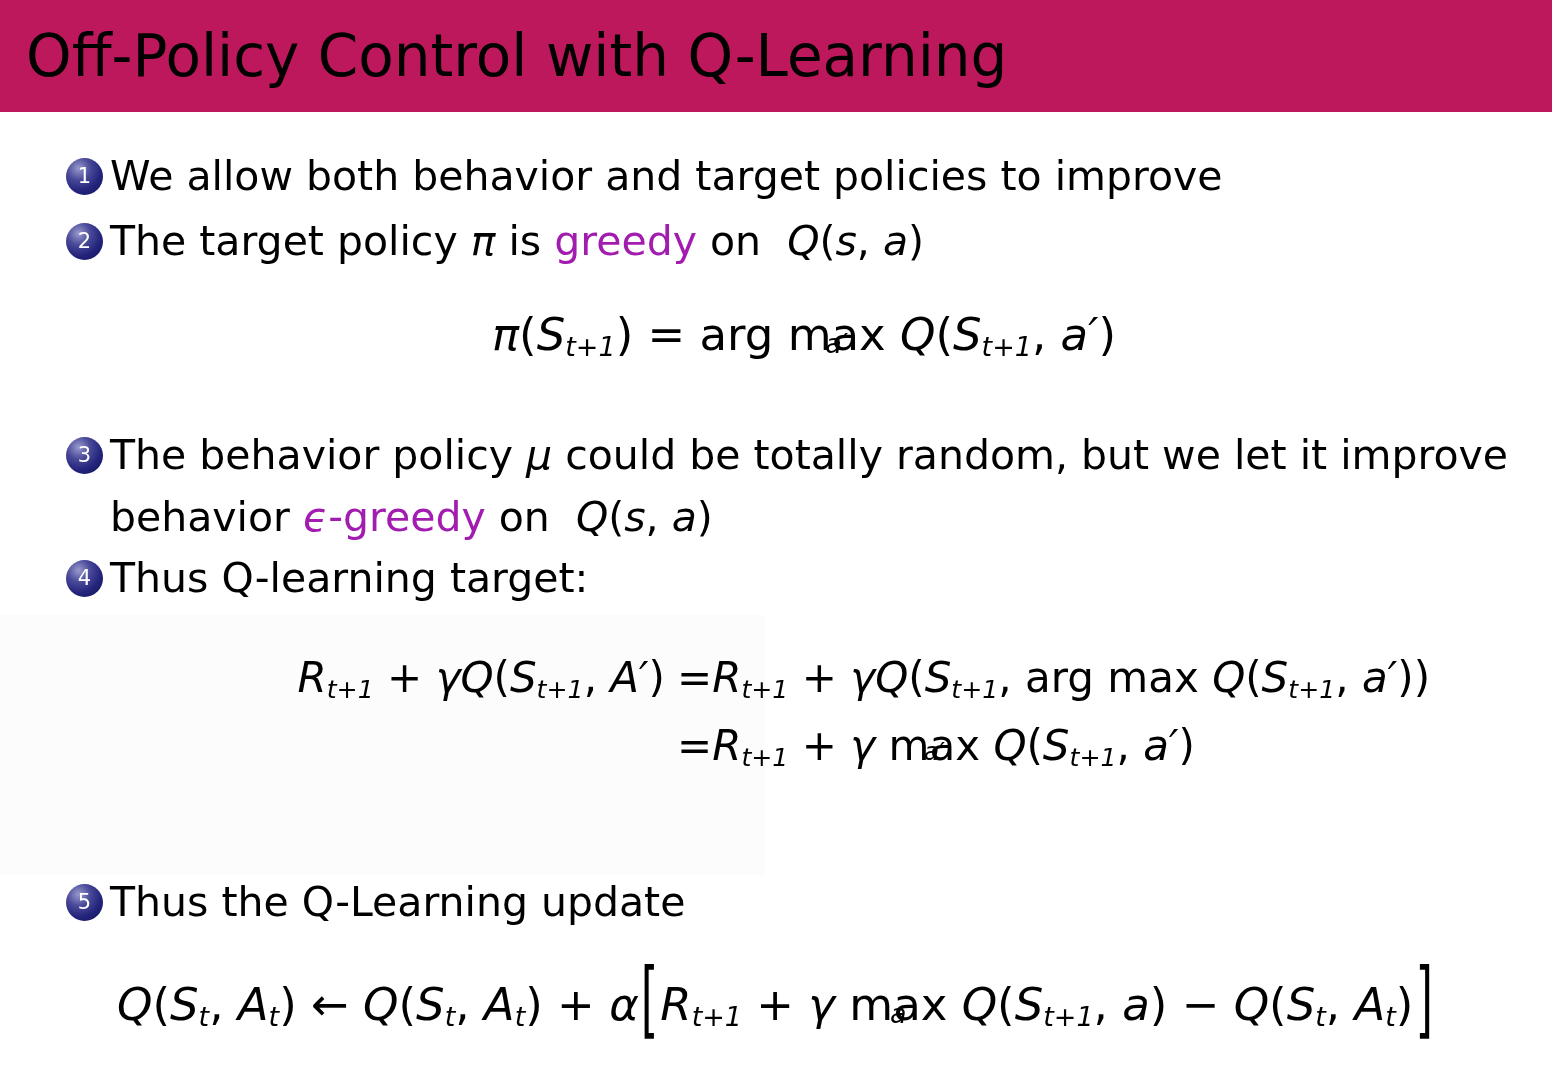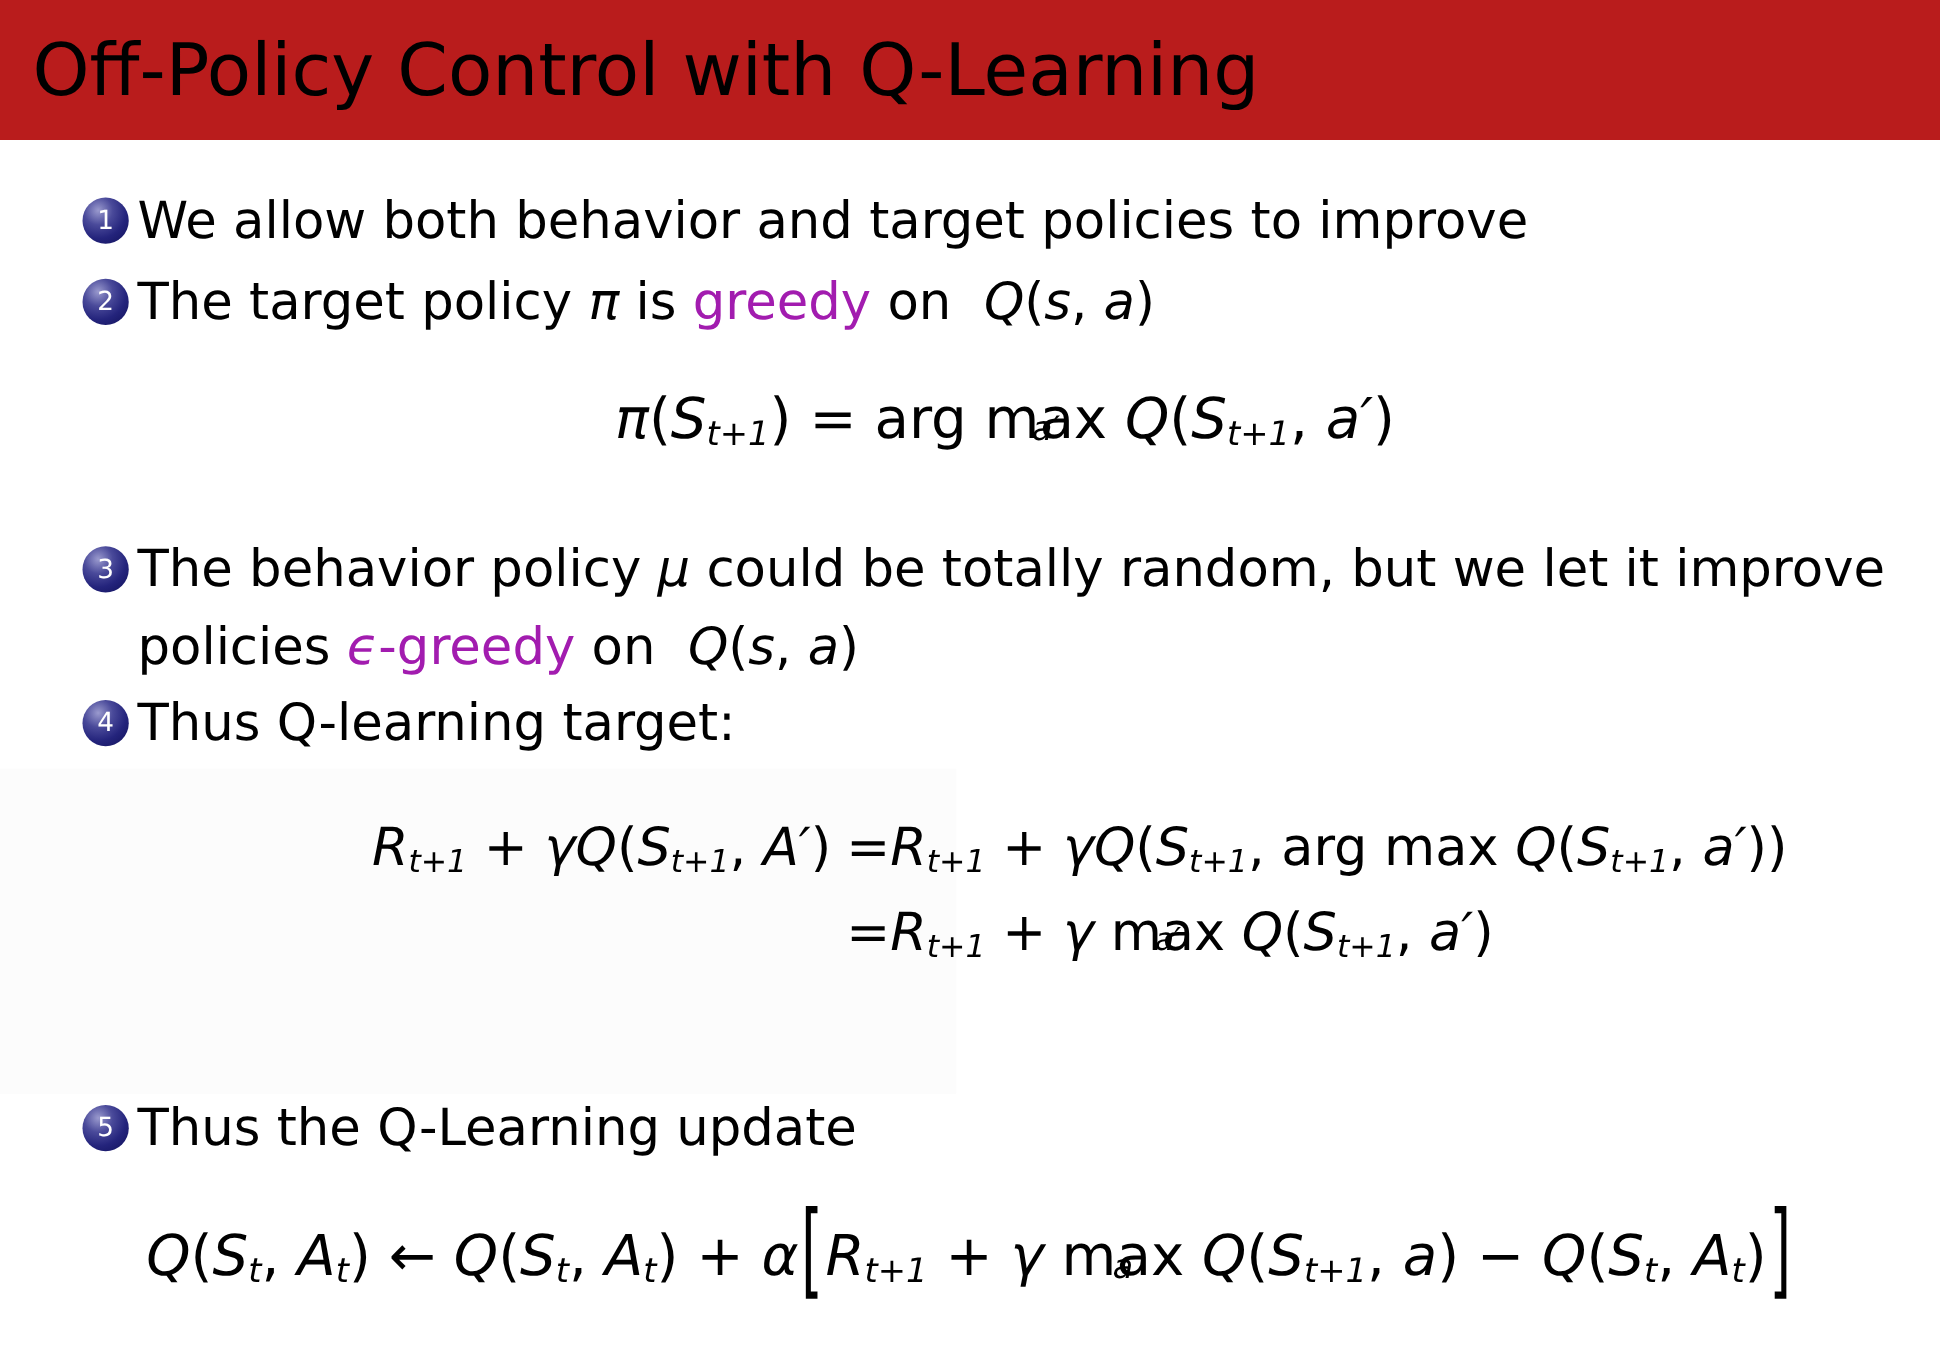--- a/index.html
+++ b/index.html
@@ -3,21 +3,21 @@
 <meta charset="utf-8">
 <style>
   html,body { margin:0; padding:0; background:#ffffff; }
   .slide {
     position:relative; width:1552px; height:1080px; overflow:hidden;
     background:#ffffff; color:#000;
     font-family:"DejaVu Sans","Liberation Sans",sans-serif;
   }
   .header {
     position:absolute; top:0; left:0; width:1552px; height:112px;
-    background:#b91c1c;
+    background:#be185d;
   }
   .title {
     position:absolute; left:26px; top:20px; font-size:58px; line-height:72px;
     color:#000; letter-spacing:0px; white-space:nowrap;
   }
   .artifact {
     position:absolute; left:0; top:615px; width:765px; height:260px;
     background:#fcfcfc;
   }
   .row { position:absolute; left:66px; right:10px; font-size:41px; }
@@ -82,21 +82,21 @@
       <span class="bline"><span class="tk">The target policy </span><span class="tk mi">π</span><span class="tk"> is </span><span class="tk red">greedy</span><span class="tk"> on  </span><span class="tk mi">Q</span><span class="tk rm">(</span><span class="tk mi">s</span><span class="tk rm">, </span><span class="tk mi">a</span><span class="tk rm">)</span></span>
     </div>
   </div>
 
   <div class="eq eq1"><span class="tk mi">π</span><span class="tk rm">(</span><span class="tk mi">S</span><span class="tk sub">t+1</span><span class="tk rm">)</span><span class="tk rm"> = </span><span class="tk rm">arg </span><span class="tk rm stk"><span class="stk-main">max</span><span class="stk-under">a′</span></span><span class="tk rm"> </span><span class="tk mi">Q</span><span class="tk rm">(</span><span class="tk mi">S</span><span class="tk sub">t+1</span><span class="tk rm">, </span><span class="tk mi">a′</span><span class="tk rm">)</span></div>
 
   <div class="row b3">
     <span class="sphere"><span>3</span></span>
     <div class="btext">
       <span class="bline"><span class="tk">The behavior policy </span><span class="tk mi">μ</span><span class="tk"> could be totally random, but we let it improve</span></span>
-      <span class="bline"><span class="tk">policies </span><span class="tk red mi">ϵ</span><span class="tk red">-greedy</span><span class="tk"> on  </span><span class="tk mi">Q</span><span class="tk rm">(</span><span class="tk mi">s</span><span class="tk rm">, </span><span class="tk mi">a</span><span class="tk rm">)</span></span>
+      <span class="bline"><span class="tk">behavior </span><span class="tk red mi">ϵ</span><span class="tk red">-greedy</span><span class="tk"> on  </span><span class="tk mi">Q</span><span class="tk rm">(</span><span class="tk mi">s</span><span class="tk rm">, </span><span class="tk mi">a</span><span class="tk rm">)</span></span>
     </div>
   </div>
 
   <div class="row b4">
     <span class="sphere"><span>4</span></span>
     <div class="btext">
       <span class="bline"><span class="tk">Thus Q-learning target:</span></span>
     </div>
   </div>
 

